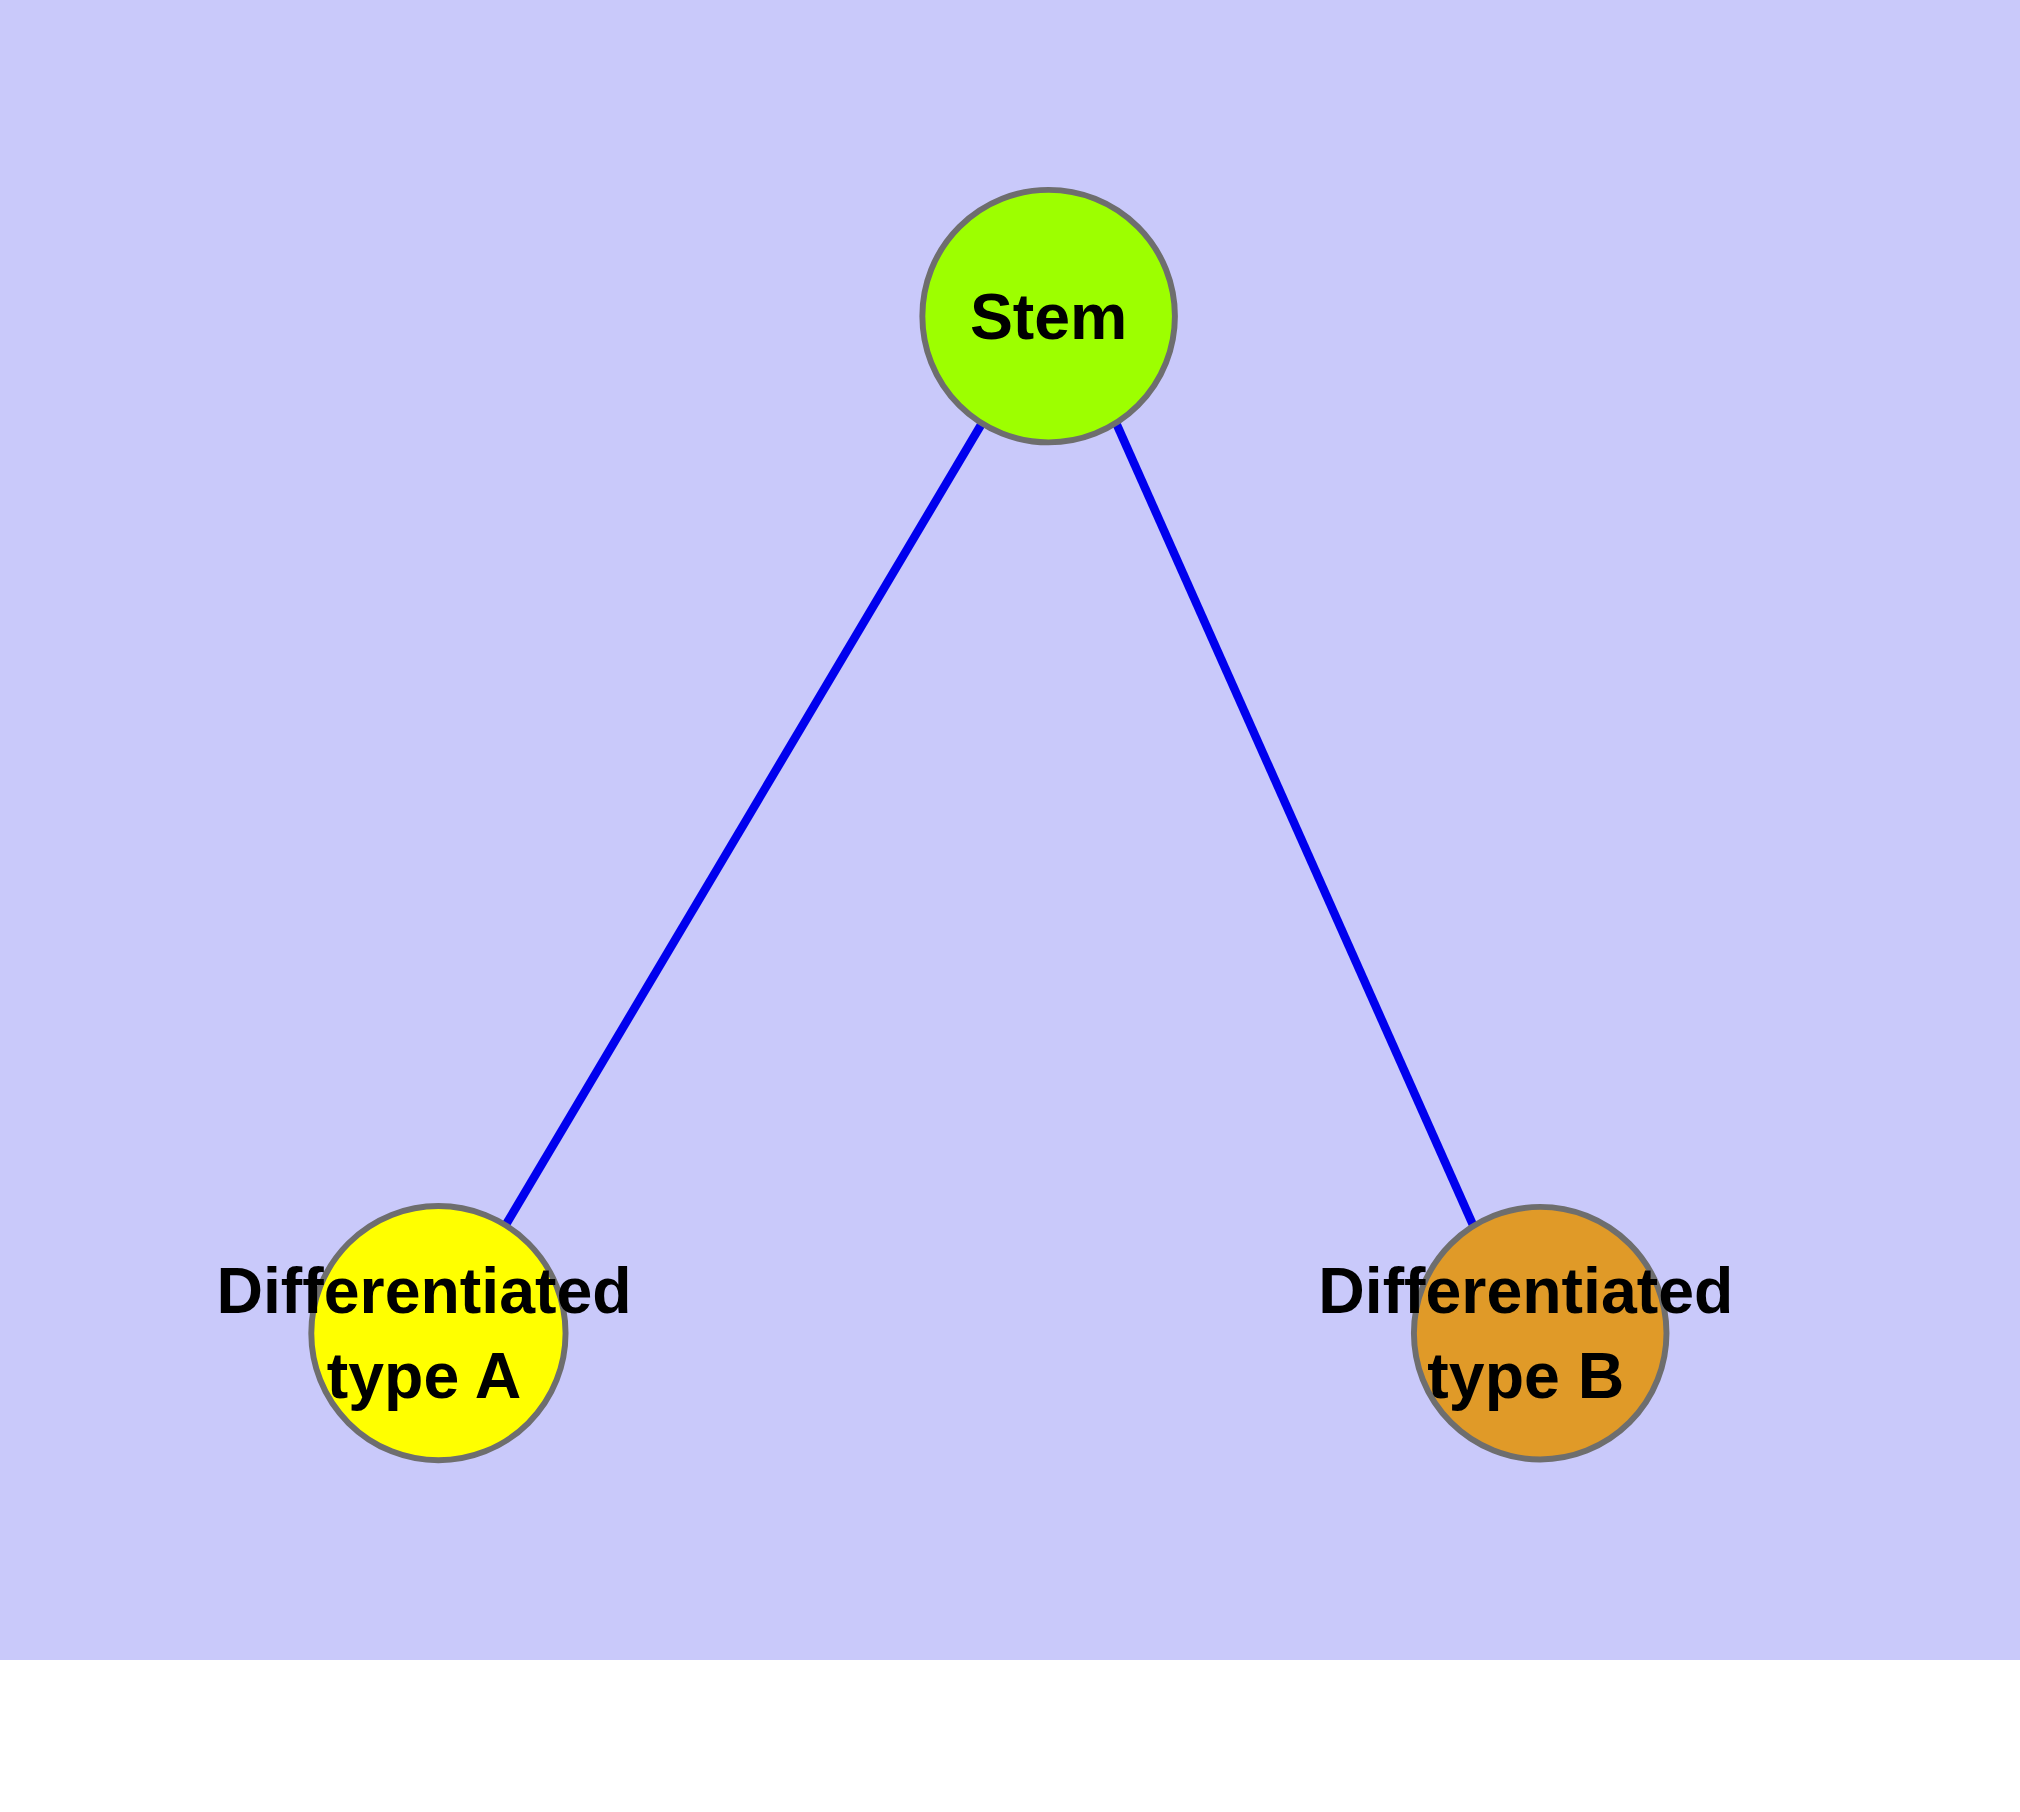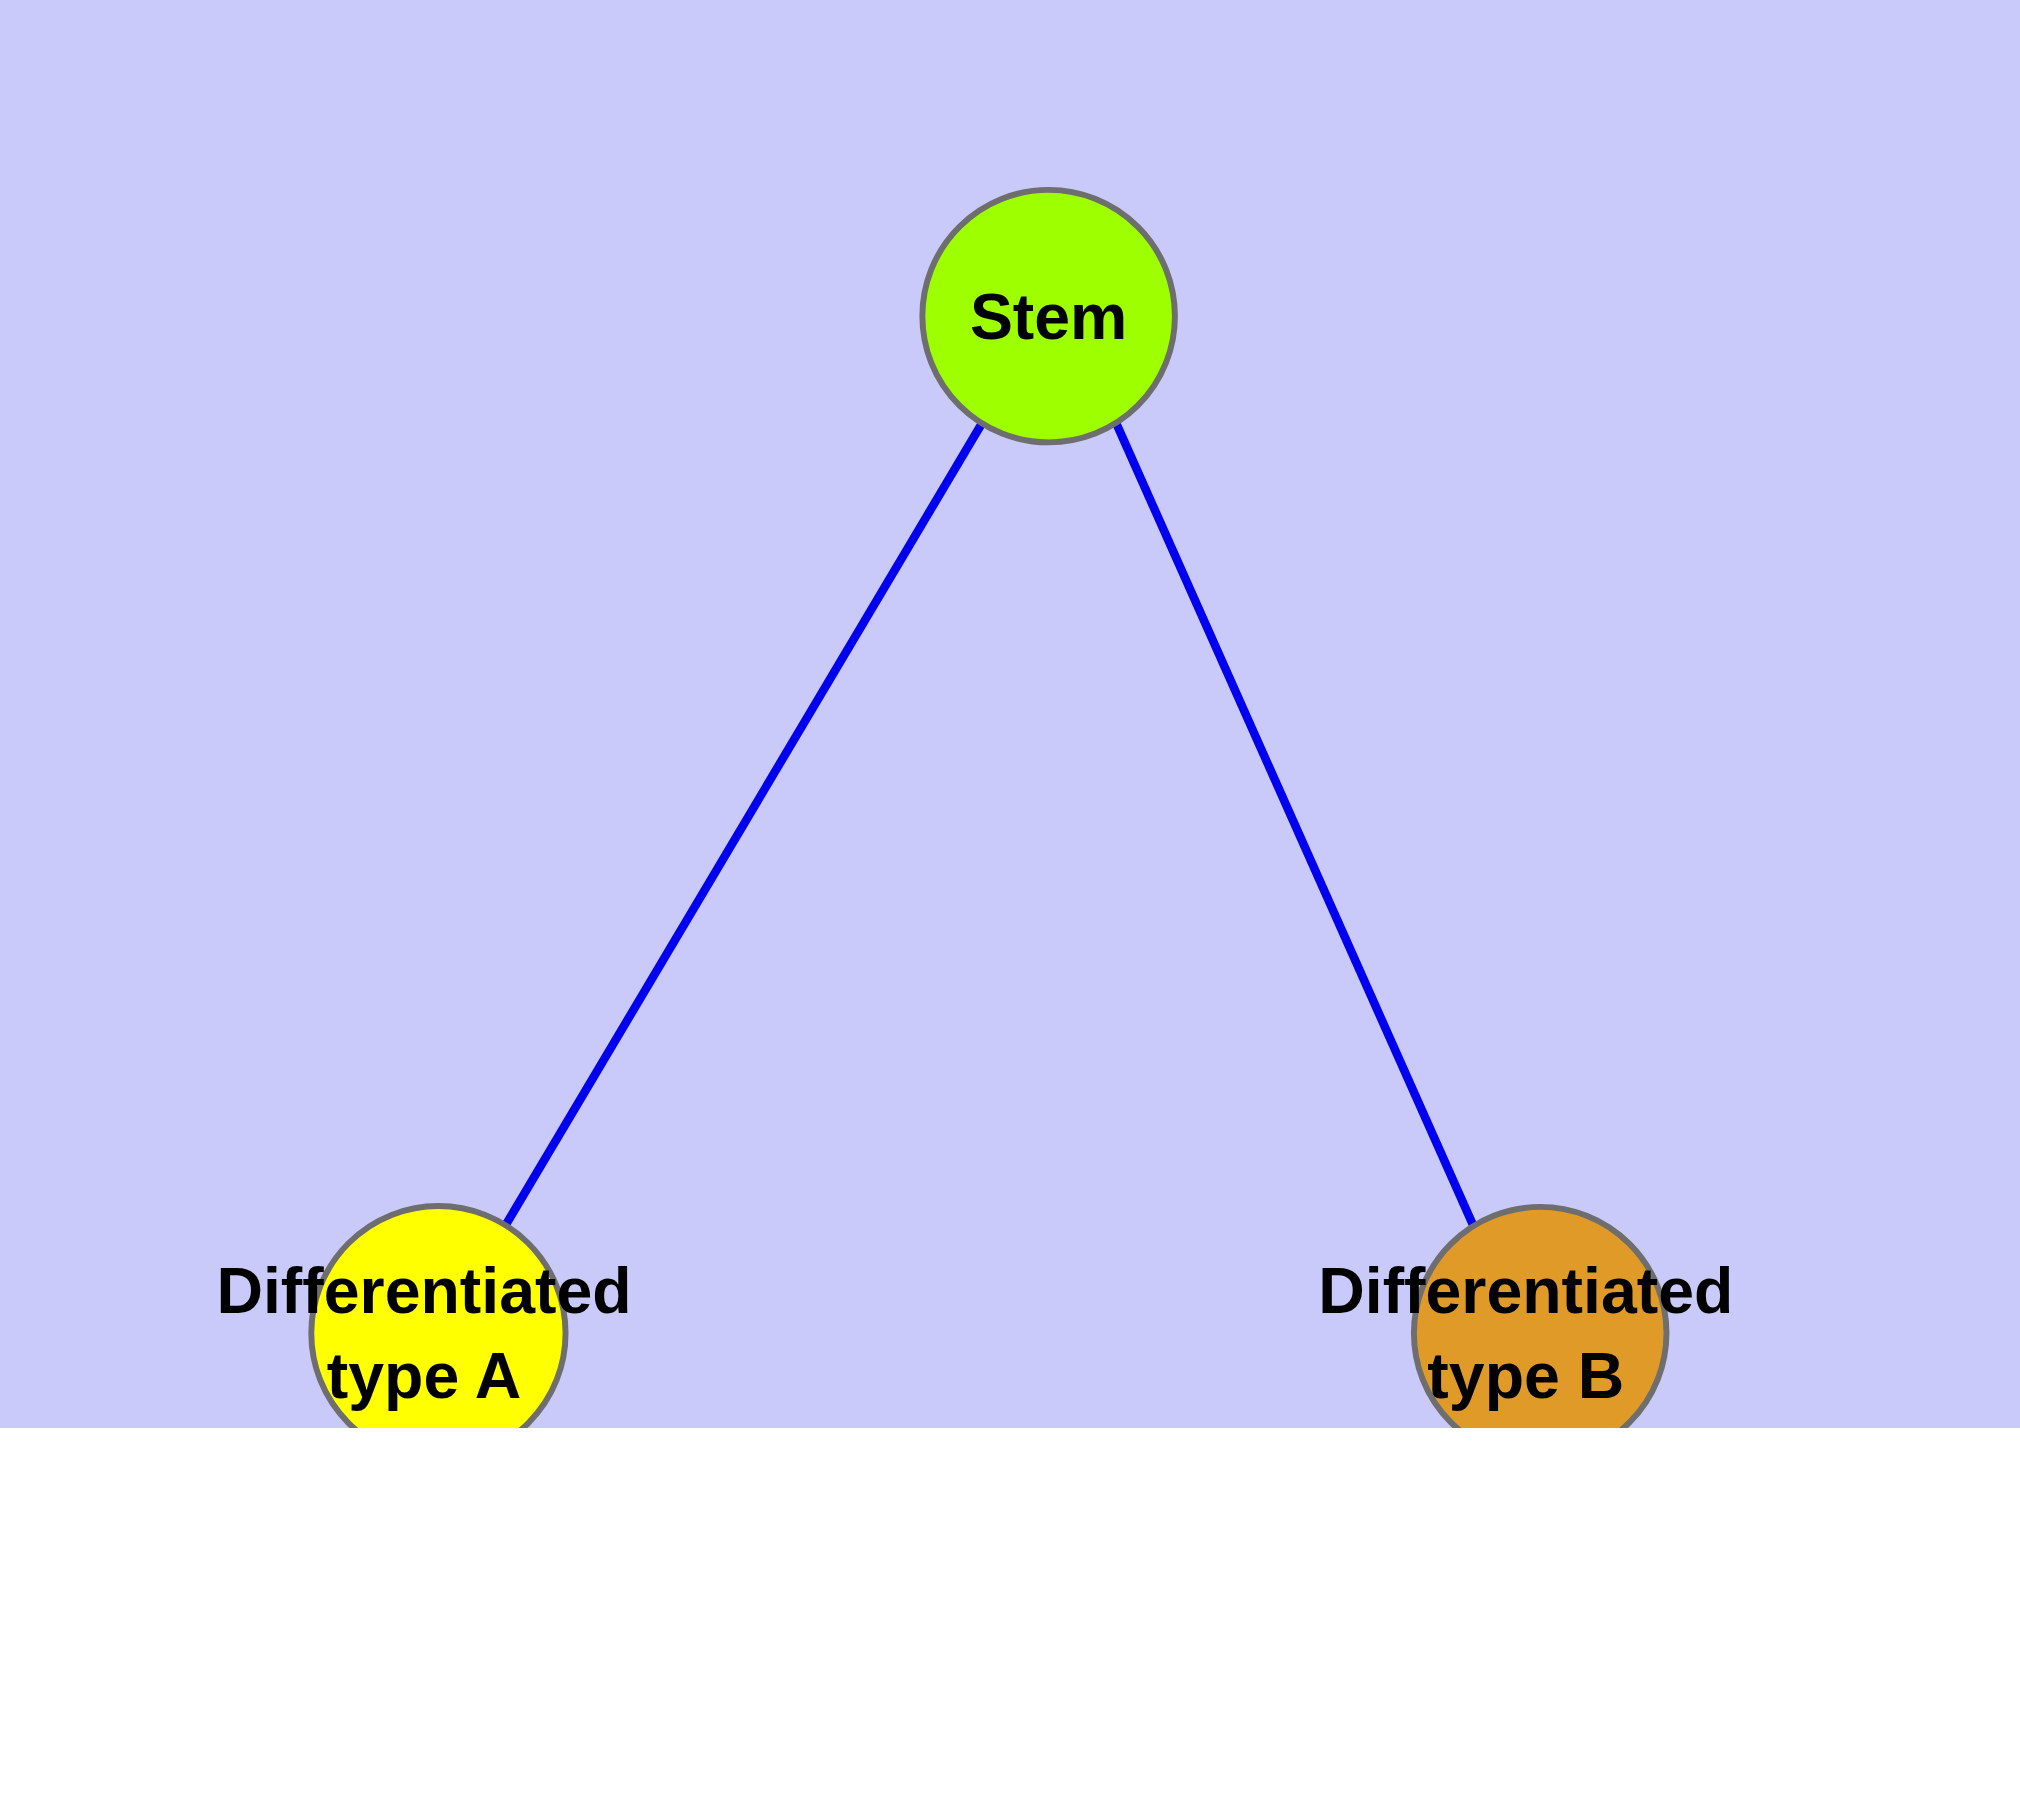--- a/index.html
+++ b/index.html
@@ -27,21 +27,21 @@
     font-family: "Liberation Sans", "DejaVu Sans", sans-serif;
     font-weight: bold;
     fill: #000000;
     text-anchor: middle;
     dominant-baseline: alphabetic;
   }
 </style>
 </head>
 <body>
 
-<div id="canvas" style="width: 2021px; height: 1428px; background: rgb(201, 201, 250);">
+<div id="canvas" style="width: 2021px; height: 1660px; background: rgb(201, 201, 250);">
   <svg id="graph-svg" viewBox="0 0 2384 2138" xmlns="http://www.w3.org/2000/svg" style="width: 2021px; height: 1812px;">
     <rect id="bg-rect" x="0" y="0" width="2384" height="2138" fill="#C9C9FA"></rect>
     <g id="edges-layer">
         <line x1="1158" y1="500" x2="596" y2="1446" stroke="#0000EE" stroke-width="10" stroke-linecap="butt"></line>
         <line x1="1317" y1="500" x2="1738" y2="1446" stroke="#0000EE" stroke-width="10" stroke-linecap="butt"></line>
       </g>
     <g id="nodes-layer">
         <circle cx="1237" cy="373" r="149" fill="#9DFF00" stroke="#6E6E6E" stroke-width="7"></circle>
         <circle cx="517" cy="1573" r="150" fill="#FFFF00" stroke="#6E6E6E" stroke-width="7"></circle>
         <circle cx="1817" cy="1573" r="149" fill="#E09A28" stroke="#6E6E6E" stroke-width="7"></circle>

